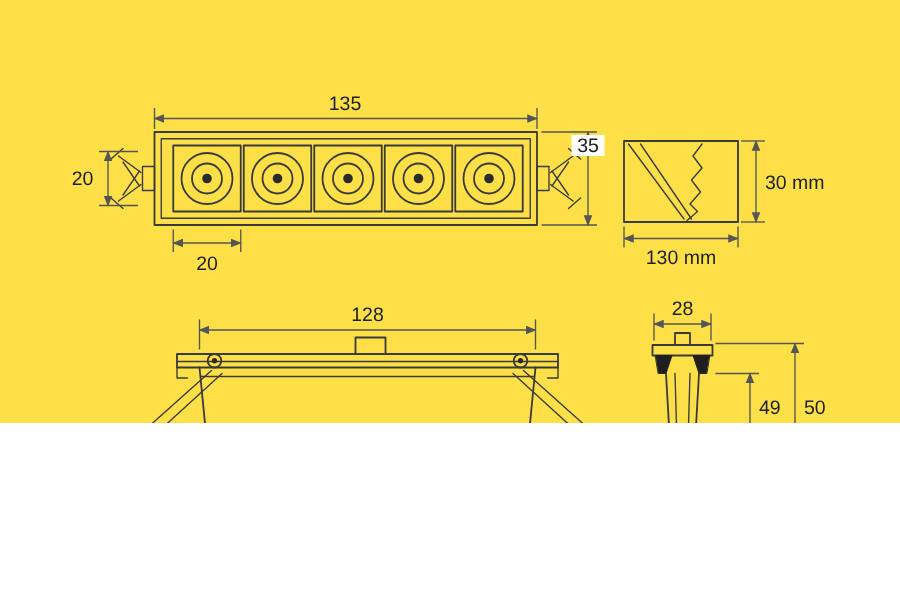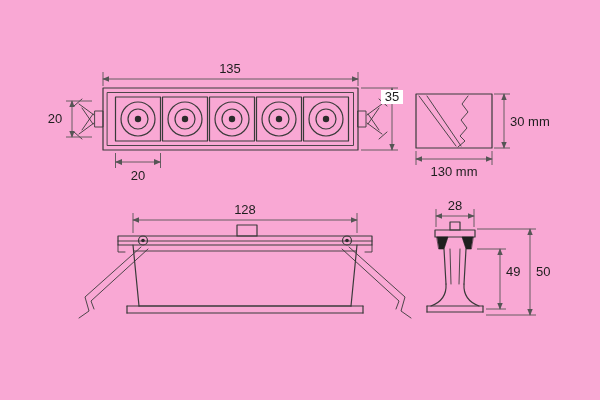--- a/index.html
+++ b/index.html
@@ -1,16 +1,16 @@
 <!DOCTYPE html>
 <html><head>
 <meta charset="utf-8">
 <style>
   html,body{margin:0;padding:0;background:#ffffff;}
-  .canvas{width:600px;height:400px;background:#f9a8d4;position:relative;overflow:hidden;
+  .canvas{width:600px;height:282px;background:#fde047;position:relative;overflow:hidden;
           font-family:"Liberation Sans",sans-serif;}
   svg{display:block;}
   .obj{stroke:#3a3a3a;stroke-width:1.2;fill:none;stroke-linecap:round;stroke-linejoin:round;}
   .thin{stroke-width:0.9;}
   .fill-dark{fill:#1f1f1f;stroke:#1f1f1f;stroke-width:0.6;}
   .dot{fill:#2b2b2b;stroke:none;}
   .dim{stroke:#555555;stroke-width:0.9;fill:none;}
   .dim-label{font-family:"Liberation Sans",sans-serif;font-size:13px;fill:#1e1e1e;stroke:none;}
   .bg-white{fill:#ffffff;stroke:none;}
 </style>

